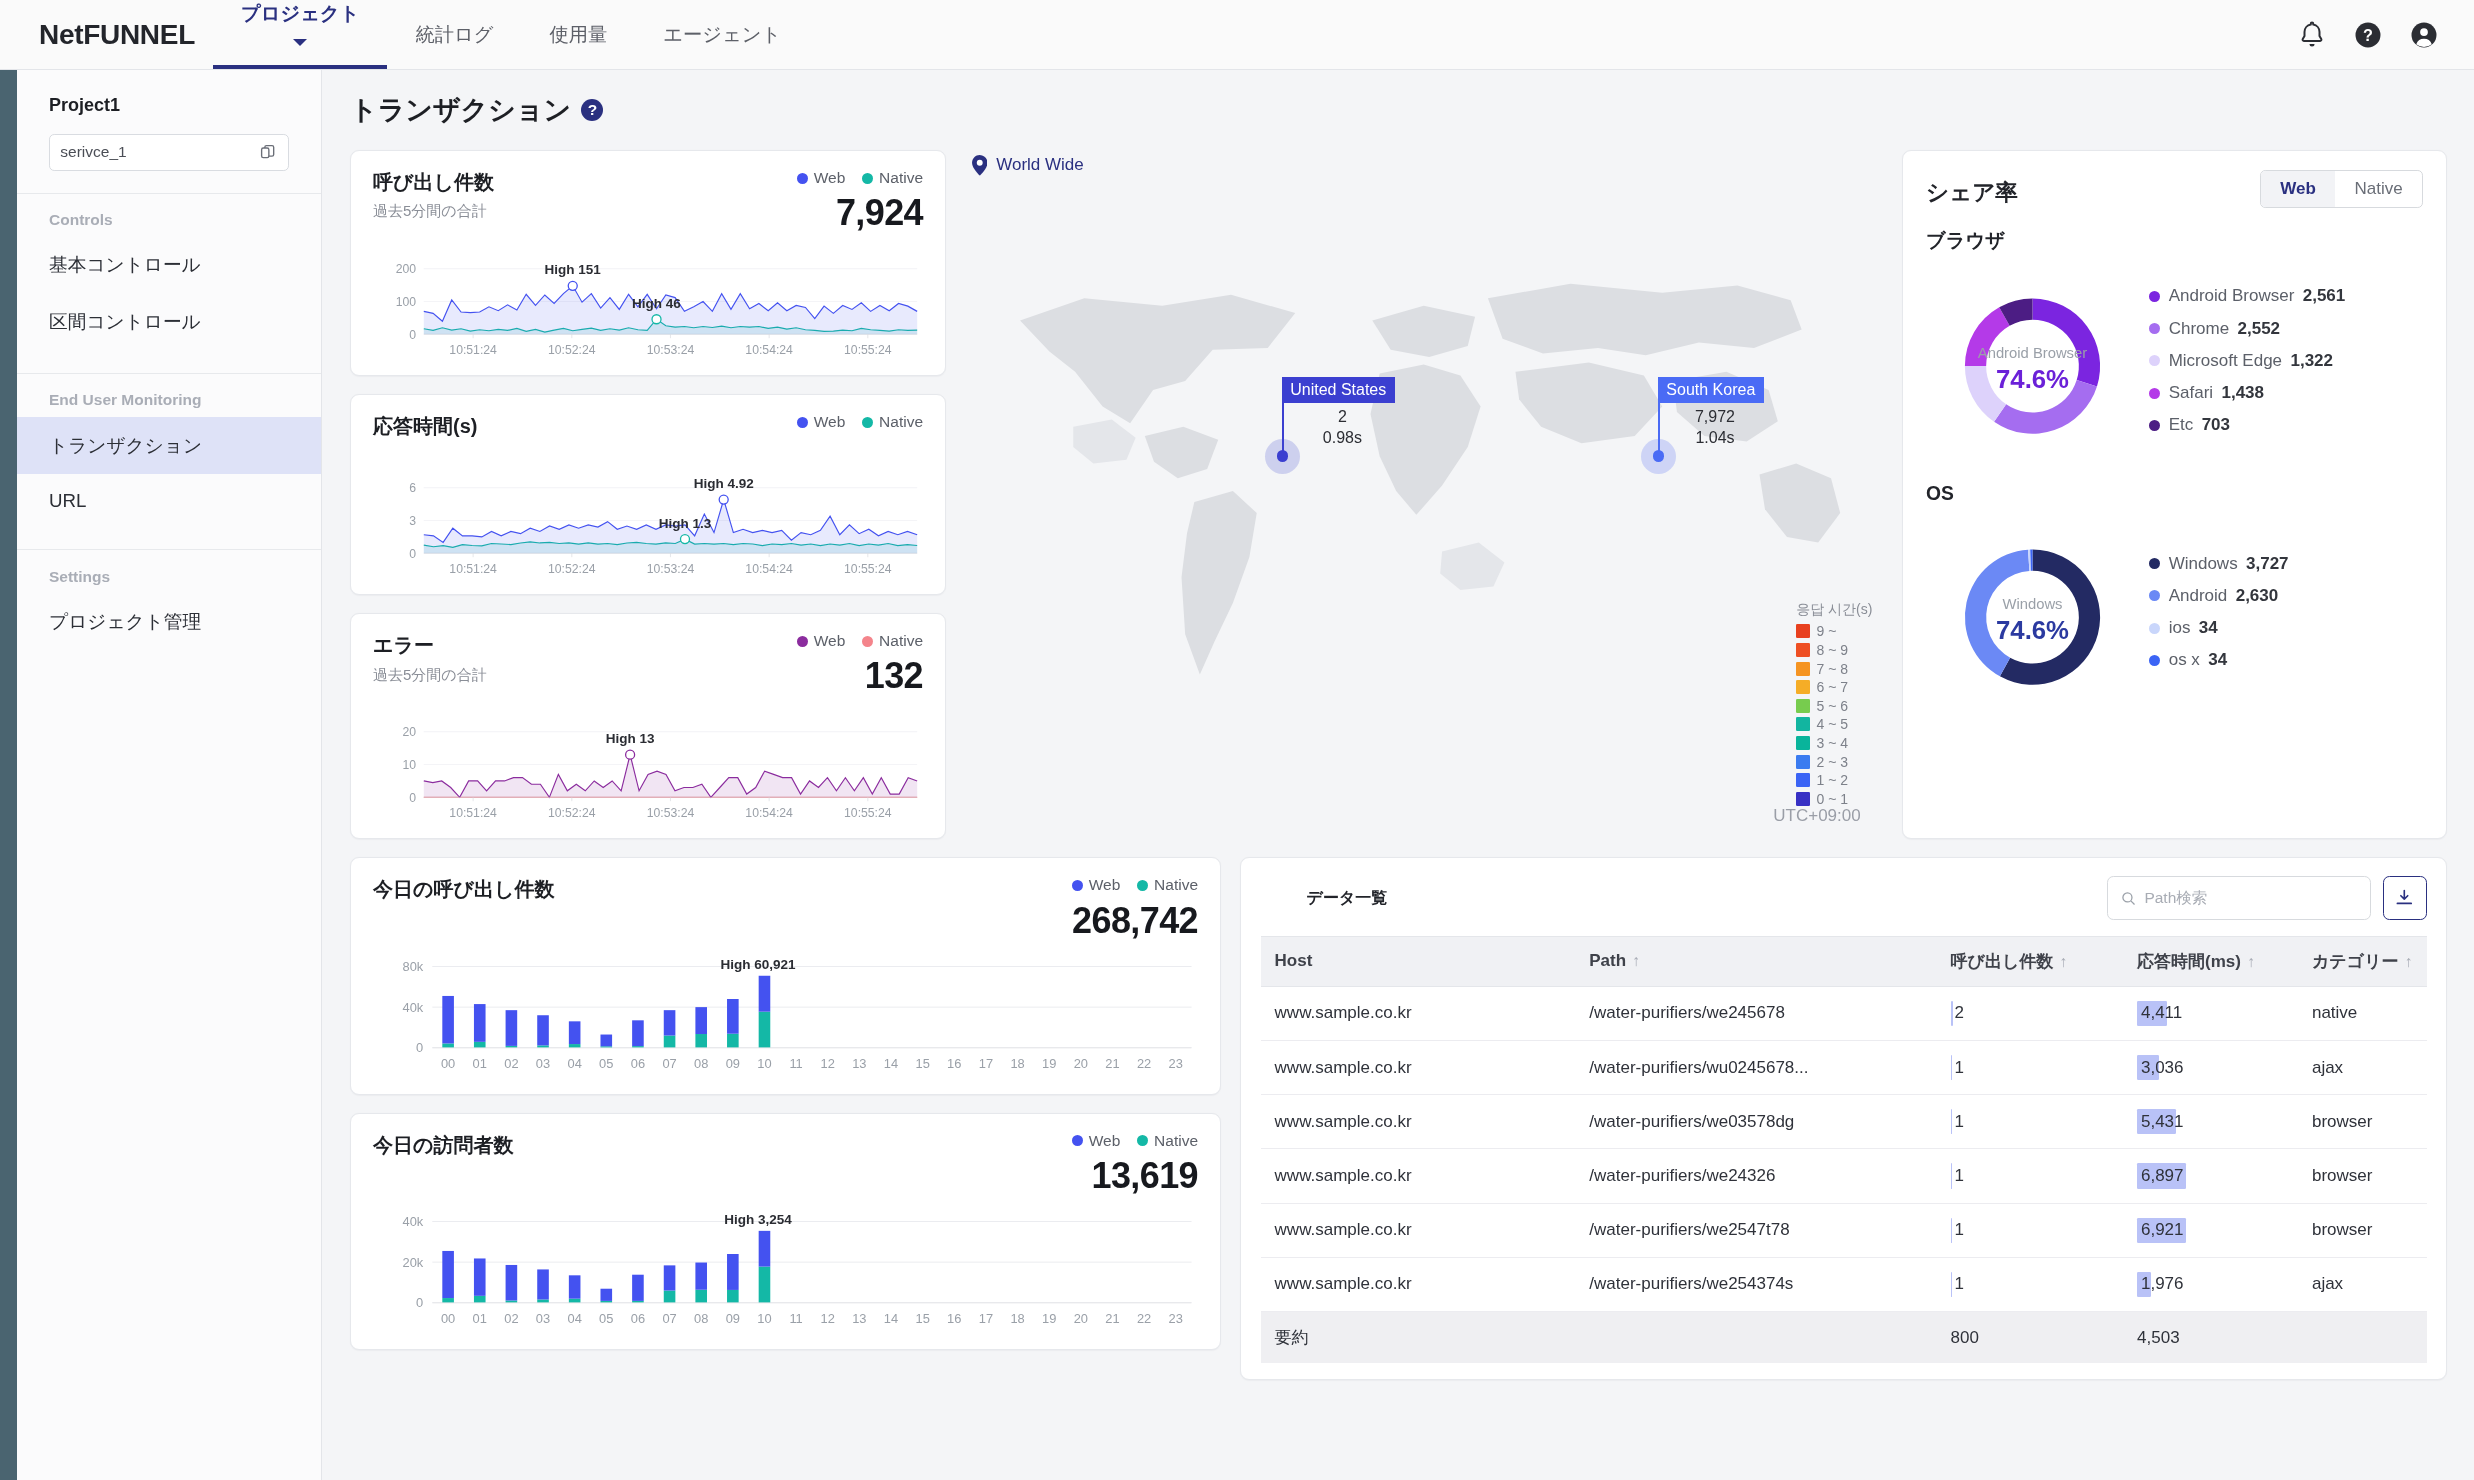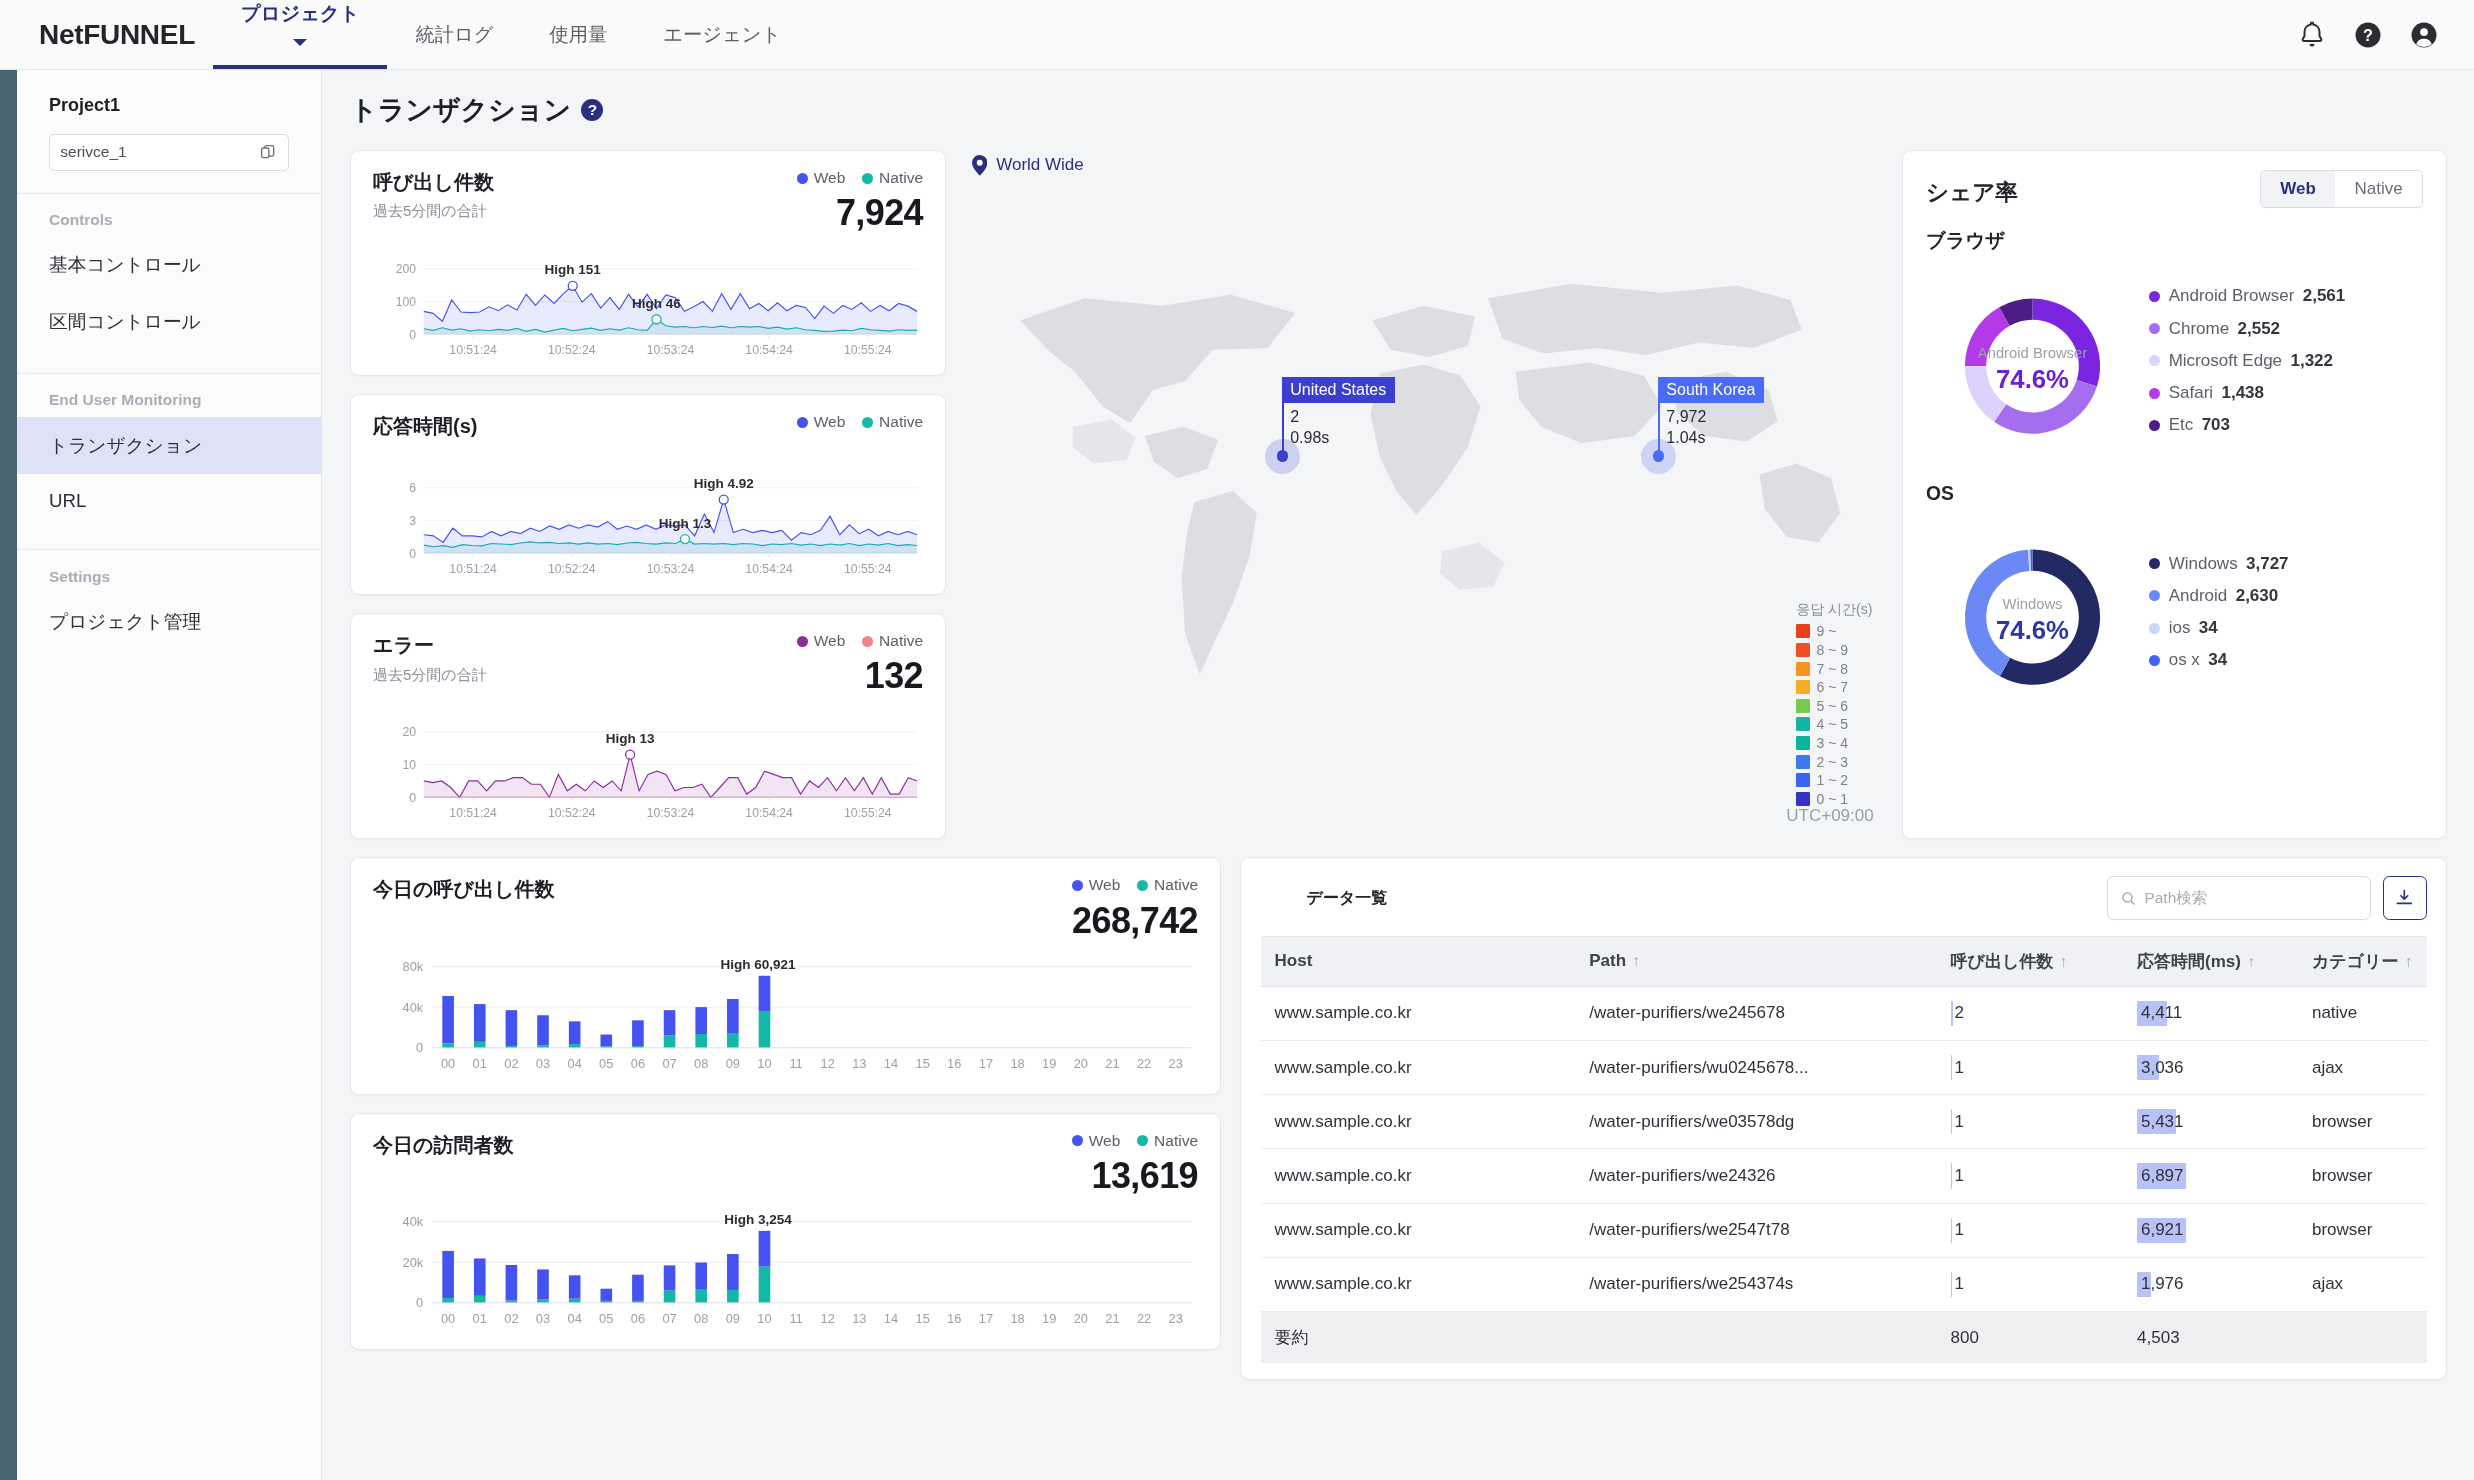--- a/index.html
+++ b/index.html
@@ -86,25 +86,25 @@
   .mc-sub { font-size: 15px; color: #8a8e97; margin-top: 6.4px; }
   .mc-right { margin-left: auto; text-align: right; }
   .legend { display: flex; gap: 17px; justify-content: flex-end; }
   .lg { display: flex; align-items: center; gap: 5.8px; font-size: 15.5px; color: #5c6069; }
   .dot { width: 11px; height: 11px; border-radius: 50%; display: inline-block; }
   .mc-value { font-size: 36px; font-weight: 800; color: #17191e; margin-top: 5.2px; letter-spacing: -0.6px;}
   .chart-wrap { margin-top: 9px; }
   svg { display: block; }
 
   
-  .mapcard { height: 100%; position: relative; overflow: hidden; background: #f4f5f7; }
+  .mapcard { height: 100%; position: relative; overflow: hidden; background: #f4f5f7; text-align: center; }
   .ww { position: absolute; left: 6.4px; top: 5.2px; display: flex; align-items: center; gap: 9px;
         font-size: 17px; color: #2a3080; z-index: 4; }
   .pin { width: 15.5px; height: 20.6px; }
-  .utc { position: absolute; right: 9px; bottom: 13px; font-size: 17px; color: #9a9ea7; z-index: 4;}
+  .utc { position: absolute; right: 22px; bottom: 13px; font-size: 17px; color: #9a9ea7; z-index: 4;}
   .maplegend { position: absolute; right: 10.3px; bottom: 30px; z-index: 4; }
   .ml-title { font-size: 14px; color: #8a8e97; margin-bottom: 4.5px; }
   .ml-row { display: flex; align-items: center; gap: 6.4px; margin-bottom: 2.6px; font-size: 14px; color: #7d818a; }
   .ml-sw { width: 14px; height: 14px; border-radius: 1.3px; }
   .tip { position: absolute; z-index: 5; }
   .tip-head { color: #fff; font-size: 16px; padding: 3.9px 8.4px; white-space: nowrap; }
   .tip-body { font-size: 16px; color: #2b2d33; line-height: 1.28; padding-left: 8.4px; padding-top: 3.9px; }
   .tip-stem { position: absolute; width: 1.9px; background: #3b46d6; }
   .tip-pt { position: absolute; width: 11.6px; height: 11.6px; border-radius: 50%; background: #3b46d6; }
   .tip-halo { position: absolute; width: 35px; height: 35px; border-radius: 50%; background: rgba(90,115,240,.28); }

